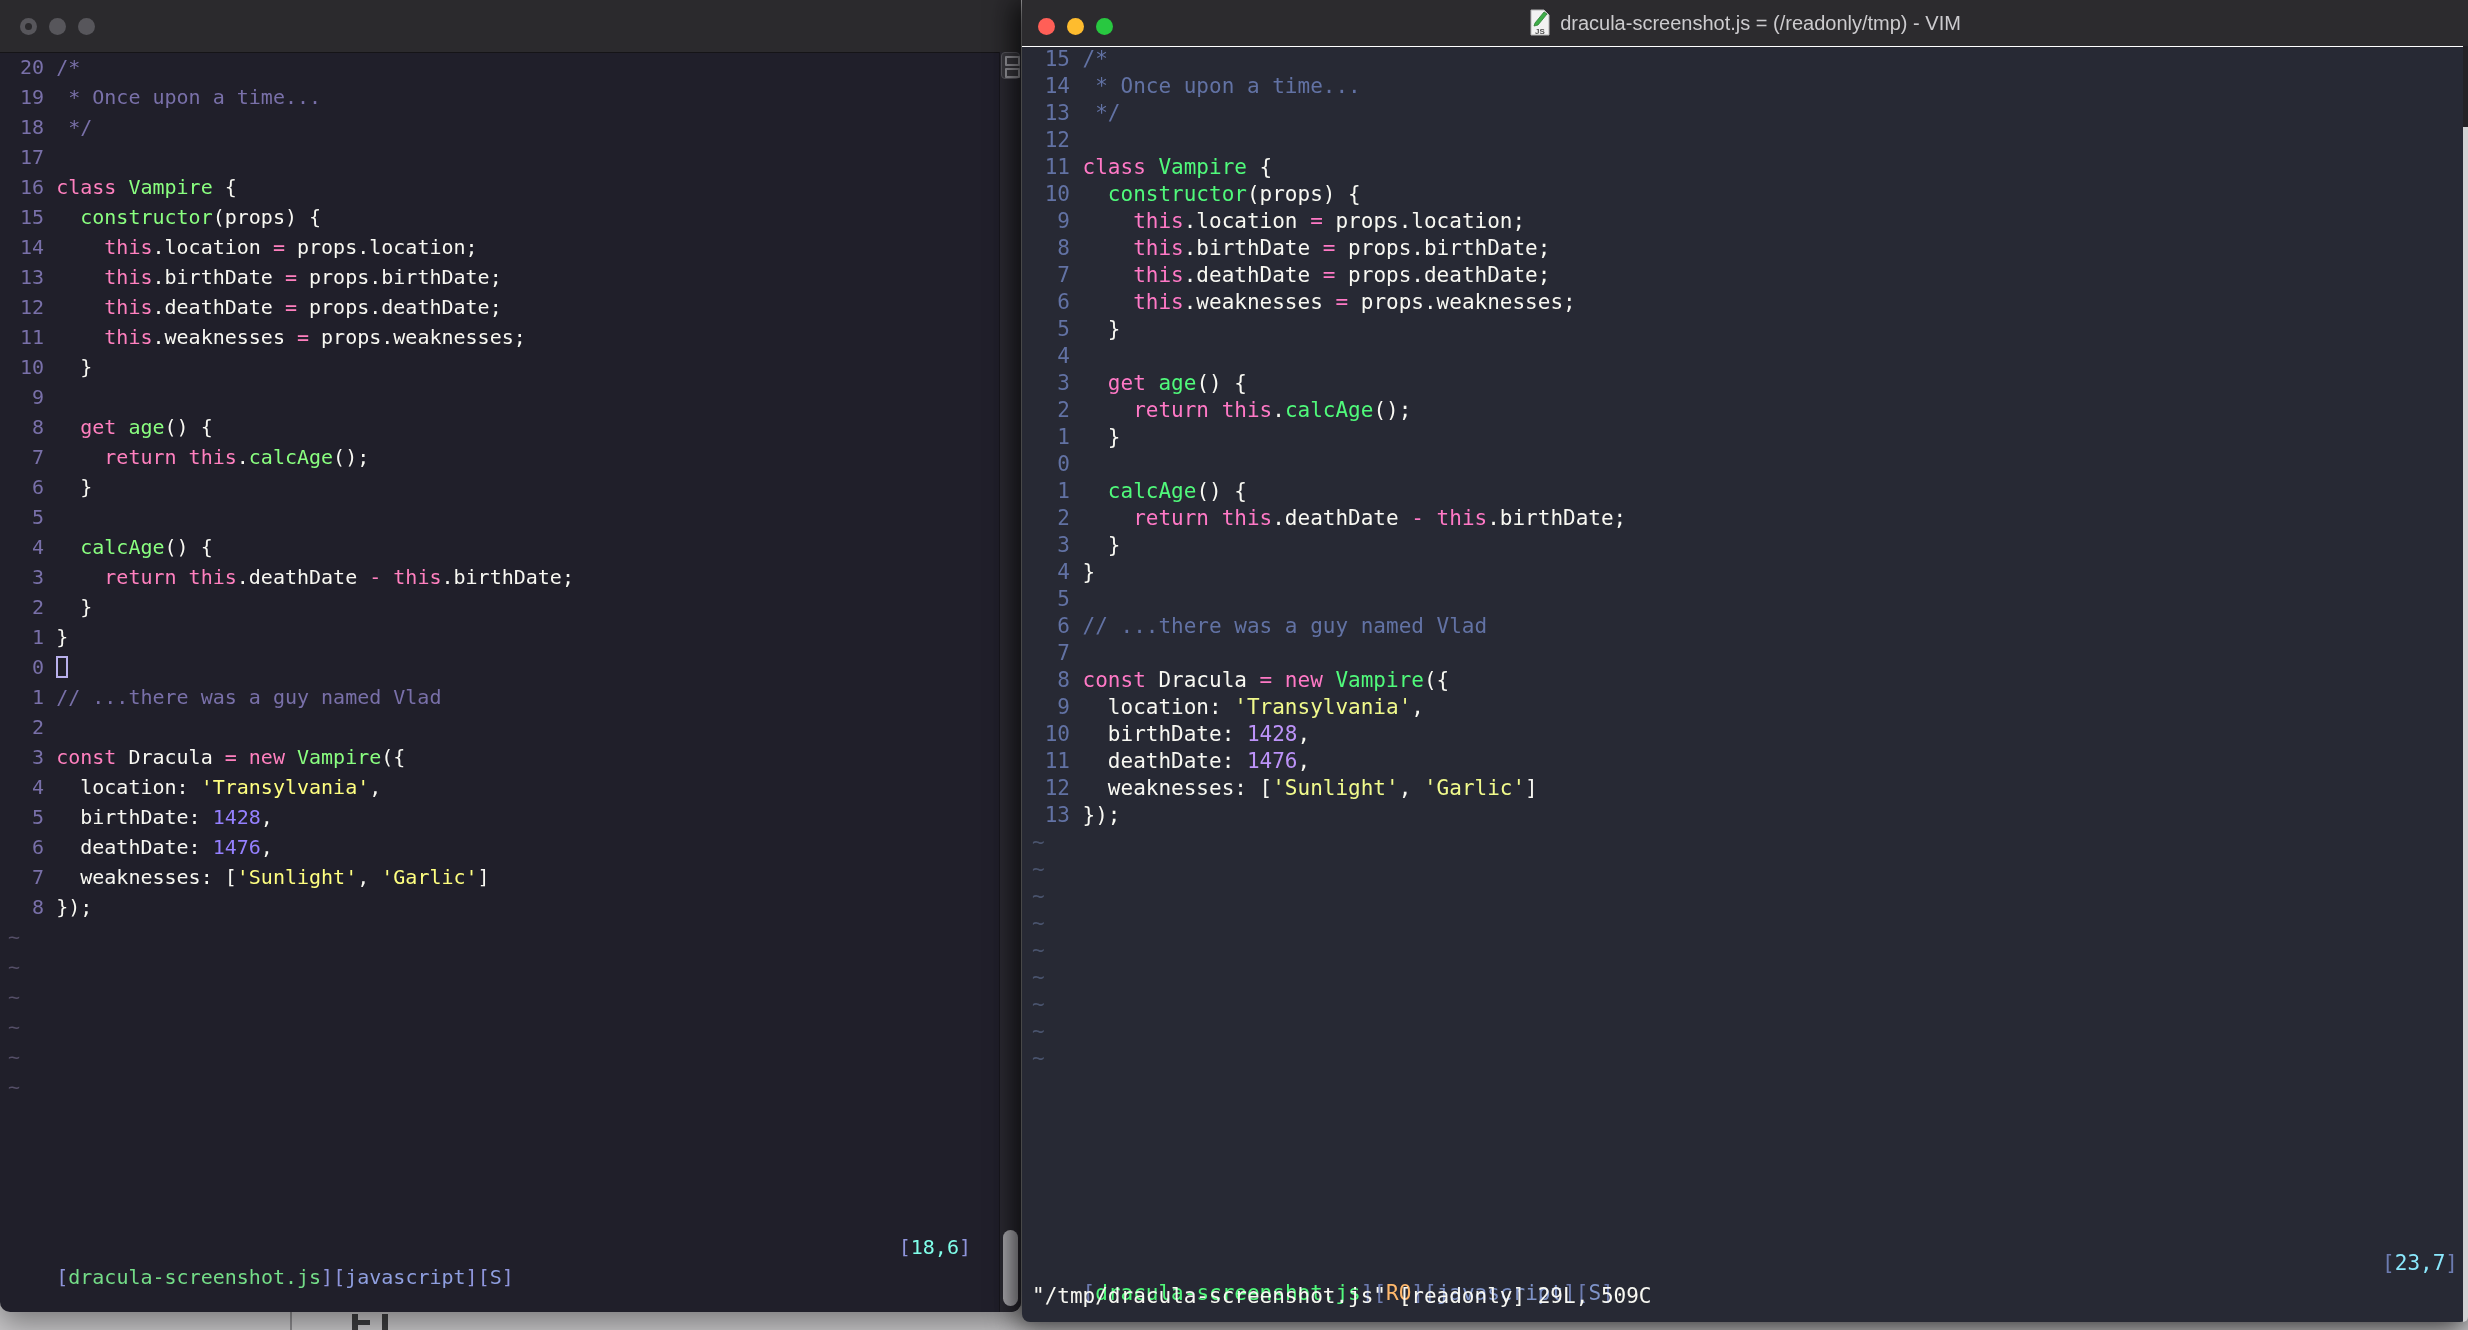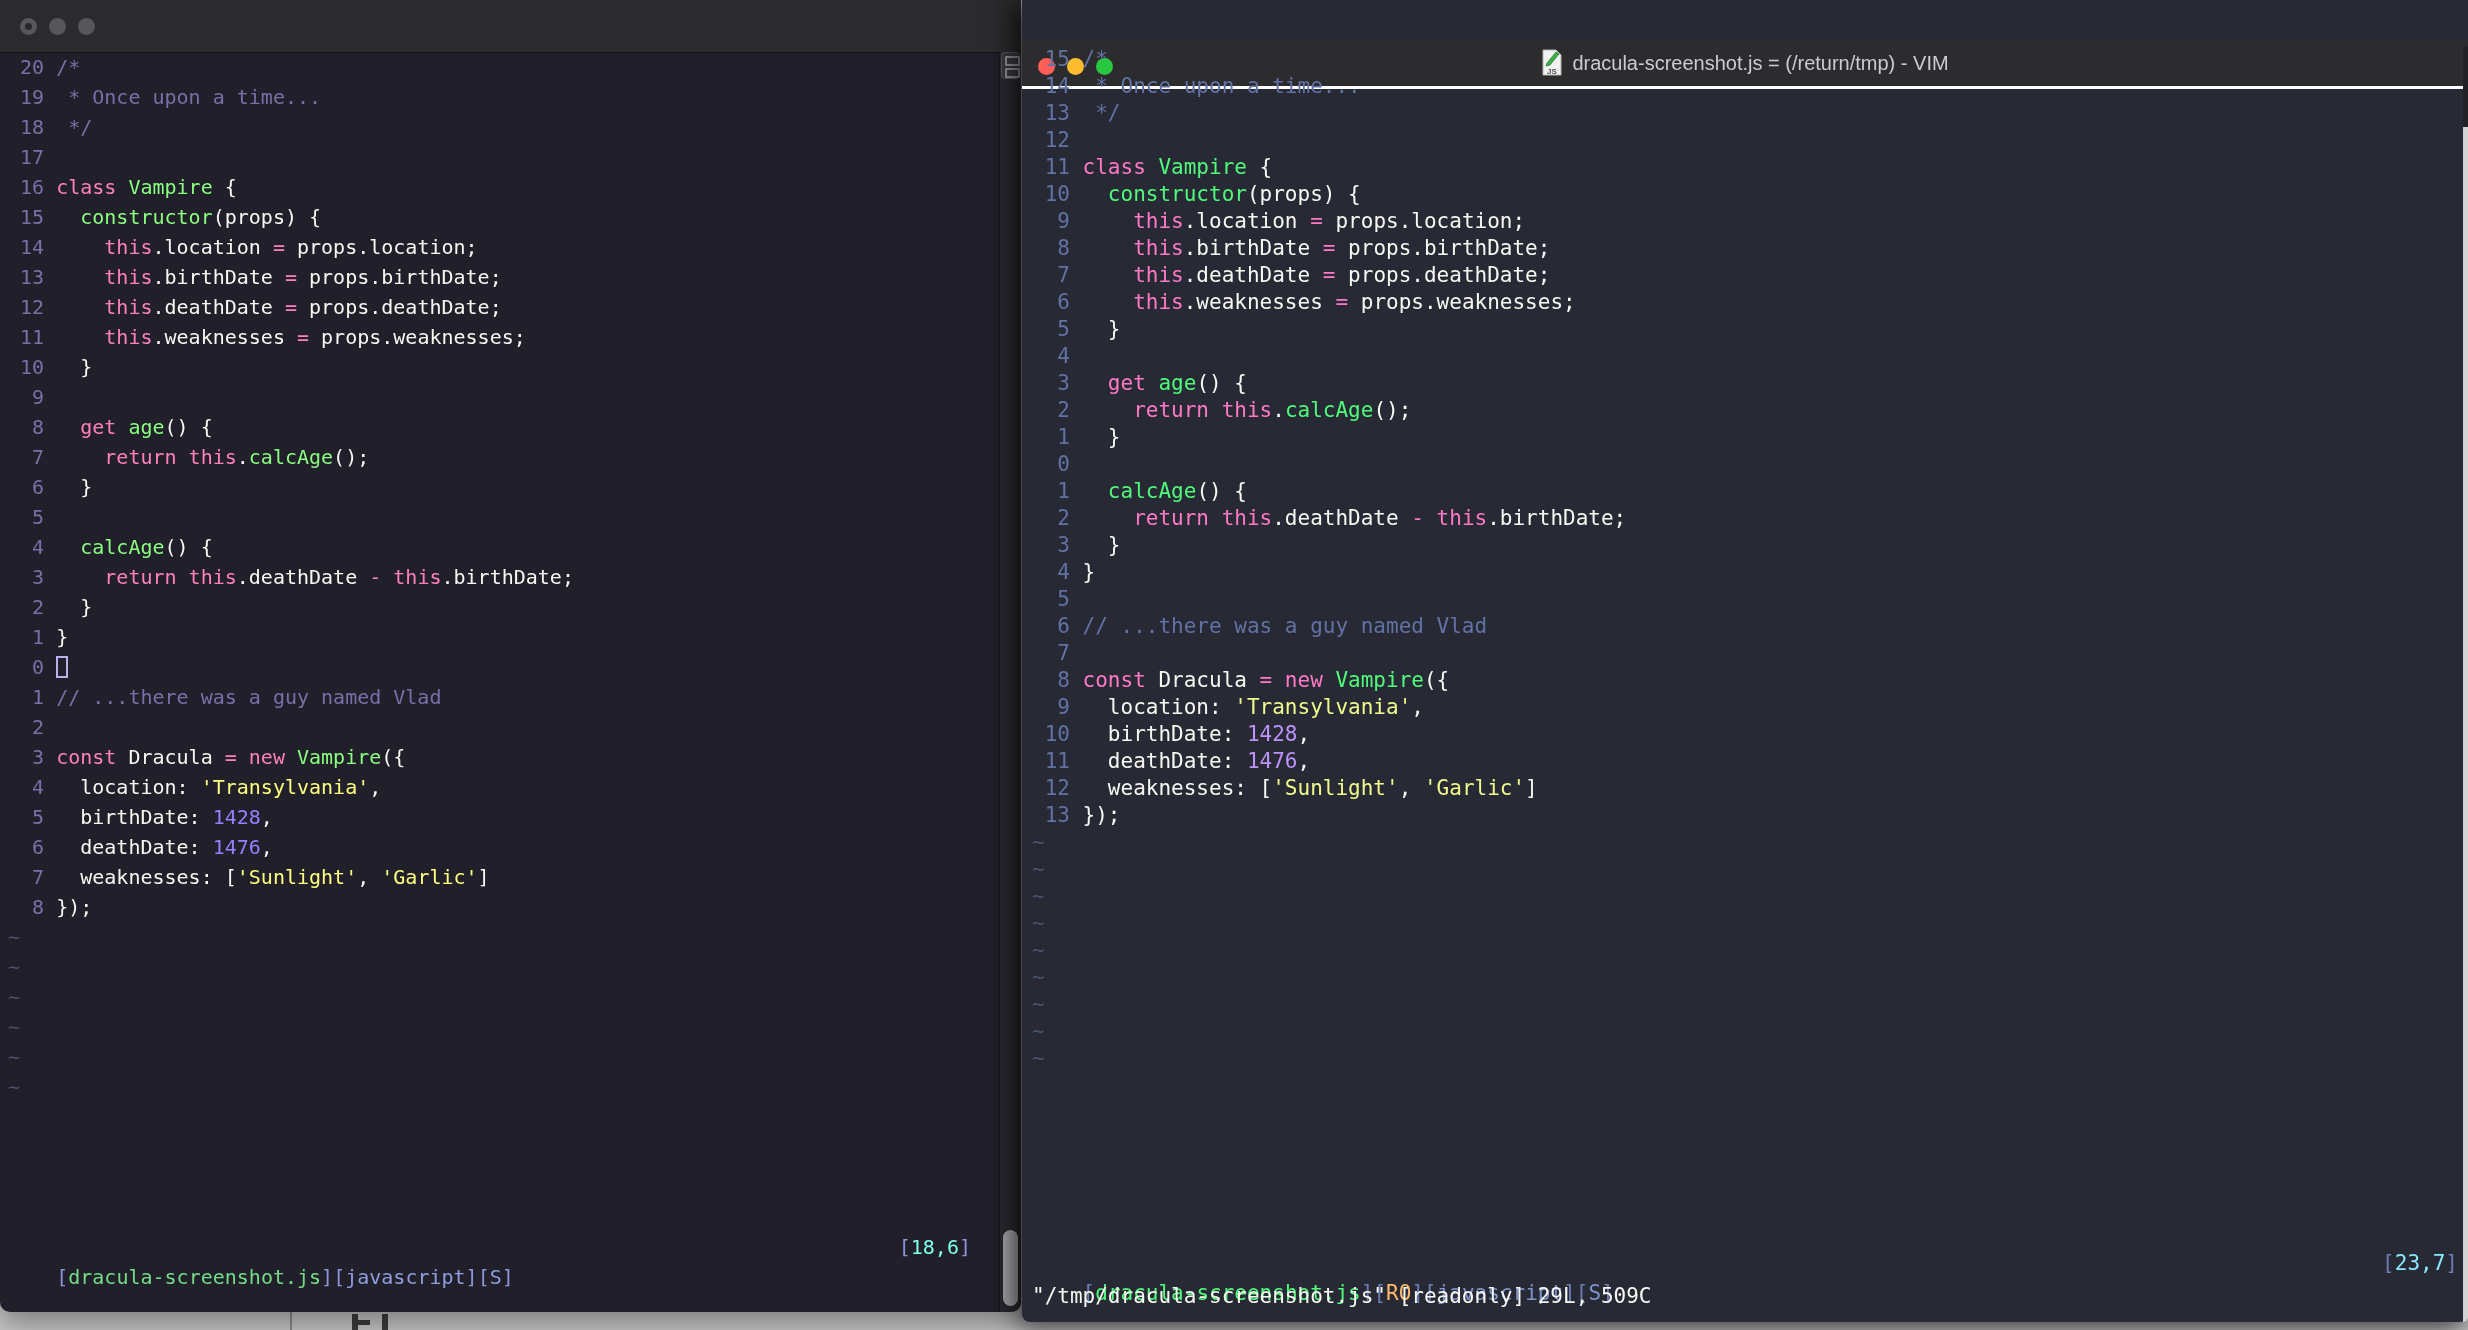--- a/index.html
+++ b/index.html
@@ -30,21 +30,21 @@
   #left-scrollcol{position:absolute;right:0;top:52px;bottom:0;width:21px;background:#2a2931;border-left:1px solid #18171e;border-radius:0 0 10px 0;}
   #split-button{position:absolute;right:1px;top:0px;width:19px;height:27px;background:#3b3a40;border:1px solid #5a5960;border-radius:4px;box-sizing:border-box;padding:3px 3px;}
   #split-button .bar{width:11px;height:6px;border:2px solid #97969c;border-radius:1px;margin:0 auto;}
   #split-button .bar + .bar{margin-top:2px;}
   #left-thumb{position:absolute;left:3px;top:1178px;width:15px;height:76px;background:#a9a8ad;border-radius:8px;}
 
   
   #right-window{left:1022px;width:1446px;height:1322px;background:#272934;z-index:2;
     border-radius:0 0 8px 8px;box-shadow:-10px 0 26px rgba(0,0,0,.5),0 8px 26px rgba(0,0,0,.45);}
   #right-titlebar{position:absolute;left:0;top:0;width:100%;height:46px;background:#2c2b2e;
-    border-bottom:3px solid #ffffff;display:flex;align-items:center;justify-content:center;margin-top:40px;}
+    border-bottom:1px solid #ffffff;display:flex;align-items:center;justify-content:center;}
   .tl-red{background:#ff5f57;}
   .tl-yellow{background:#febc2e;}
   .tl-green{background:#28c840;}
   #right-title-group{display:flex;align-items:center;gap:9px;}
   #right-scrollbar-top{position:absolute;right:0;top:46px;width:5px;height:81px;background:#232226;}
   #right-scrollbar-track{position:absolute;right:0;top:127px;width:5px;bottom:0;background:#d2d2d3;border-radius:0 0 8px 0;}
 
   
   .code{position:absolute;left:0;right:22px;font-family:"DejaVu Sans Mono",monospace;white-space:pre;}
   #left-code{top:52px;font-size:20px;line-height:30px;padding-left:8px;}
@@ -100,21 +100,21 @@
       <span class="tl tl-yellow"></span>
       <span class="tl tl-green"></span>
     </div>
     <div id="right-title-group">
       <svg width="22" height="28" viewBox="0 0 22 28">
         <path d="M2 1 h13 l5 5 v20 h-18 z" fill="#f2f2f2" stroke="#b5b5b5" stroke-width="1"></path>
         <path d="M15 1 l5 5 h-5 z" fill="#cfcfcf"></path>
         <text x="11" y="25" font-size="8" font-weight="bold" fill="#555" text-anchor="middle" font-family="Liberation Sans, sans-serif">JS</text>
         <path d="M6 14 L15 3 L18 5 L9 16 L5 17 Z" fill="#3fae49" stroke="#2c7f34" stroke-width="0.8"></path>
       </svg>
-      <span class="win-title" style="color:#cccbce;">dracula-screenshot.js = (/return/tmp) - VIM</span>
+      <span class="win-title" style="color:#cccbce;">dracula-screenshot.js = (/readonly/tmp) - VIM</span>
     </div>
   </div>
 
   <div id="right-code" class="code"><div><span class="gutter" style="color: rgb(98, 114, 164);">15</span><span style="color: rgb(98, 114, 164);">/*</span></div><div><span class="gutter" style="color: rgb(98, 114, 164);">14</span><span style="color: rgb(98, 114, 164);"> * Once upon a time...</span></div><div><span class="gutter" style="color: rgb(98, 114, 164);">13</span><span style="color: rgb(98, 114, 164);"> */</span></div><div><span class="gutter" style="color: rgb(98, 114, 164);">12</span></div><div><span class="gutter" style="color: rgb(98, 114, 164);">11</span><span style="color: rgb(255, 121, 198);">class </span><span style="color: rgb(80, 250, 123);">Vampire</span><span style="color: rgb(248, 248, 242);"> {</span></div><div><span class="gutter" style="color: rgb(98, 114, 164);">10</span><span style="color: rgb(248, 248, 242);">  </span><span style="color: rgb(80, 250, 123);">constructor</span><span style="color: rgb(248, 248, 242);">(props) {</span></div><div><span class="gutter" style="color: rgb(98, 114, 164);">9</span><span style="color: rgb(248, 248, 242);">    </span><span style="color: rgb(255, 121, 198);">this</span><span style="color: rgb(248, 248, 242);">.location </span><span style="color: rgb(255, 121, 198);">=</span><span style="color: rgb(248, 248, 242);"> props.location;</span></div><div><span class="gutter" style="color: rgb(98, 114, 164);">8</span><span style="color: rgb(248, 248, 242);">    </span><span style="color: rgb(255, 121, 198);">this</span><span style="color: rgb(248, 248, 242);">.birthDate </span><span style="color: rgb(255, 121, 198);">=</span><span style="color: rgb(248, 248, 242);"> props.birthDate;</span></div><div><span class="gutter" style="color: rgb(98, 114, 164);">7</span><span style="color: rgb(248, 248, 242);">    </span><span style="color: rgb(255, 121, 198);">this</span><span style="color: rgb(248, 248, 242);">.deathDate </span><span style="color: rgb(255, 121, 198);">=</span><span style="color: rgb(248, 248, 242);"> props.deathDate;</span></div><div><span class="gutter" style="color: rgb(98, 114, 164);">6</span><span style="color: rgb(248, 248, 242);">    </span><span style="color: rgb(255, 121, 198);">this</span><span style="color: rgb(248, 248, 242);">.weaknesses </span><span style="color: rgb(255, 121, 198);">=</span><span style="color: rgb(248, 248, 242);"> props.weaknesses;</span></div><div><span class="gutter" style="color: rgb(98, 114, 164);">5</span><span style="color: rgb(248, 248, 242);">  }</span></div><div><span class="gutter" style="color: rgb(98, 114, 164);">4</span></div><div><span class="gutter" style="color: rgb(98, 114, 164);">3</span><span style="color: rgb(248, 248, 242);">  </span><span style="color: rgb(255, 121, 198);">get </span><span style="color: rgb(80, 250, 123);">age</span><span style="color: rgb(248, 248, 242);">() {</span></div><div><span class="gutter" style="color: rgb(98, 114, 164);">2</span><span style="color: rgb(248, 248, 242);">    </span><span style="color: rgb(255, 121, 198);">return this</span><span style="color: rgb(248, 248, 242);">.</span><span style="color: rgb(80, 250, 123);">calcAge</span><span style="color: rgb(248, 248, 242);">();</span></div><div><span class="gutter" style="color: rgb(98, 114, 164);">1</span><span style="color: rgb(248, 248, 242);">  }</span></div><div><span class="gutter" style="color: rgb(98, 114, 164);">0</span></div><div><span class="gutter" style="color: rgb(98, 114, 164);">1</span><span style="color: rgb(248, 248, 242);">  </span><span style="color: rgb(80, 250, 123);">calcAge</span><span style="color: rgb(248, 248, 242);">() {</span></div><div><span class="gutter" style="color: rgb(98, 114, 164);">2</span><span style="color: rgb(248, 248, 242);">    </span><span style="color: rgb(255, 121, 198);">return this</span><span style="color: rgb(248, 248, 242);">.deathDate </span><span style="color: rgb(255, 121, 198);">-</span><span style="color: rgb(248, 248, 242);"> </span><span style="color: rgb(255, 121, 198);">this</span><span style="color: rgb(248, 248, 242);">.birthDate;</span></div><div><span class="gutter" style="color: rgb(98, 114, 164);">3</span><span style="color: rgb(248, 248, 242);">  }</span></div><div><span class="gutter" style="color: rgb(98, 114, 164);">4</span><span style="color: rgb(248, 248, 242);">}</span></div><div><span class="gutter" style="color: rgb(98, 114, 164);">5</span></div><div><span class="gutter" style="color: rgb(98, 114, 164);">6</span><span style="color: rgb(98, 114, 164);">// ...there was a guy named Vlad</span></div><div><span class="gutter" style="color: rgb(98, 114, 164);">7</span></div><div><span class="gutter" style="color: rgb(98, 114, 164);">8</span><span style="color: rgb(255, 121, 198);">const </span><span style="color: rgb(248, 248, 242);">Dracula </span><span style="color: rgb(255, 121, 198);">= new </span><span style="color: rgb(80, 250, 123);">Vampire</span><span style="color: rgb(248, 248, 242);">({</span></div><div><span class="gutter" style="color: rgb(98, 114, 164);">9</span><span style="color: rgb(248, 248, 242);">  location: </span><span style="color: rgb(241, 250, 140);">'Transylvania'</span><span style="color: rgb(248, 248, 242);">,</span></div><div><span class="gutter" style="color: rgb(98, 114, 164);">10</span><span style="color: rgb(248, 248, 242);">  birthDate: </span><span style="color: rgb(189, 147, 249);">1428</span><span style="color: rgb(248, 248, 242);">,</span></div><div><span class="gutter" style="color: rgb(98, 114, 164);">11</span><span style="color: rgb(248, 248, 242);">  deathDate: </span><span style="color: rgb(189, 147, 249);">1476</span><span style="color: rgb(248, 248, 242);">,</span></div><div><span class="gutter" style="color: rgb(98, 114, 164);">12</span><span style="color: rgb(248, 248, 242);">  weaknesses: [</span><span style="color: rgb(241, 250, 140);">'Sunlight'</span><span style="color: rgb(248, 248, 242);">, </span><span style="color: rgb(241, 250, 140);">'Garlic'</span><span style="color: rgb(248, 248, 242);">]</span></div><div><span class="gutter" style="color: rgb(98, 114, 164);">13</span><span style="color: rgb(248, 248, 242);">});</span></div><div><span style="color: rgb(74, 84, 110);">~</span></div><div><span style="color: rgb(74, 84, 110);">~</span></div><div><span style="color: rgb(74, 84, 110);">~</span></div><div><span style="color: rgb(74, 84, 110);">~</span></div><div><span style="color: rgb(74, 84, 110);">~</span></div><div><span style="color: rgb(74, 84, 110);">~</span></div><div><span style="color: rgb(74, 84, 110);">~</span></div><div><span style="color: rgb(74, 84, 110);">~</span></div><div><span style="color: rgb(74, 84, 110);">~</span></div></div>
 
   <div id="right-status" class="statusline">
     <span><span style="color: rgb(108, 123, 176);">[</span><span style="color: rgb(80, 250, 123);">dracula-screenshot.js</span><span style="color: rgb(108, 123, 176);">][</span><span style="color: rgb(255, 184, 108);">RO</span><span style="color: rgb(108, 123, 176);">][</span><span style="color: rgb(126, 147, 200);">javascript</span><span style="color: rgb(108, 123, 176);">][</span><span style="color: rgb(126, 147, 200);">S</span><span style="color: rgb(108, 123, 176);">]</span></span>
     <span class="status-right"><span style="color: rgb(108, 123, 176);">[</span><span style="color: rgb(139, 233, 253);">23,7</span><span style="color: rgb(108, 123, 176);">]</span></span>
   </div>
 

